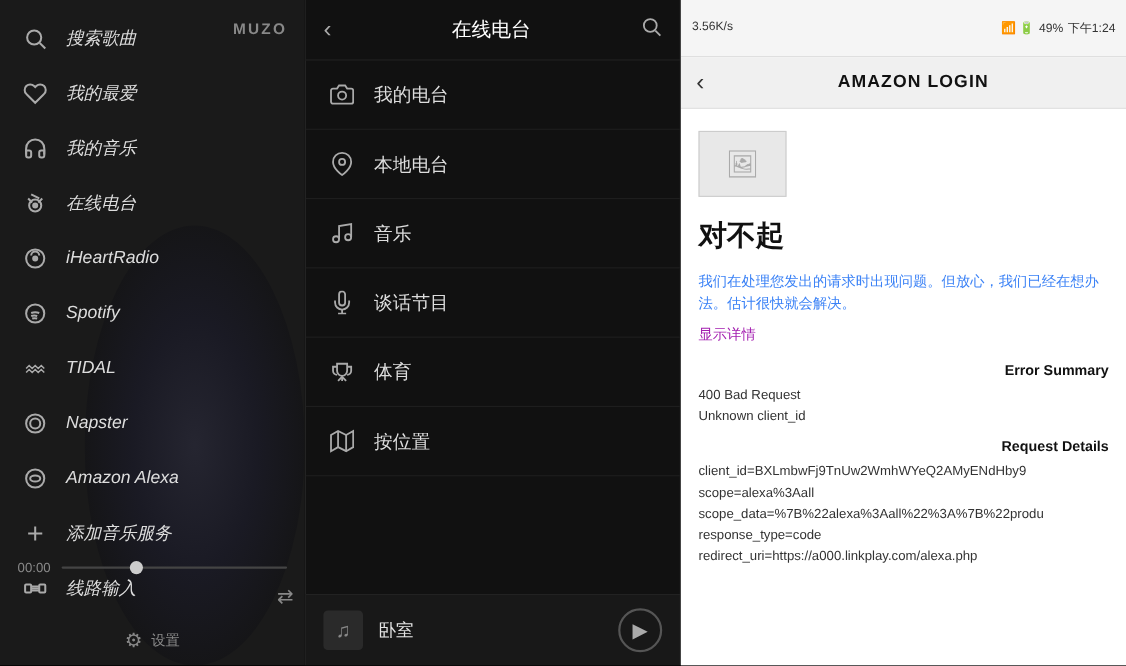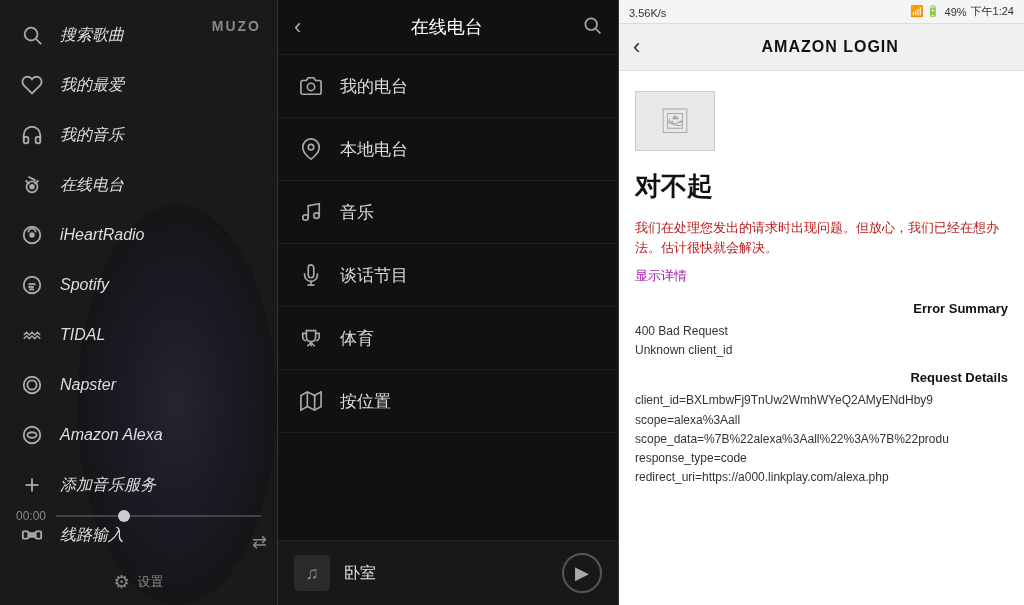--- a/index.html
+++ b/index.html
@@ -217,23 +217,23 @@
     .right-panel {
       flex: 1;
       height: 605px;
       background: #fff;
       display: flex;
       flex-direction: column;
       overflow: hidden;
     }
     .right-status-bar {
       display: flex;
-      align-items: flex-end;
+      align-items: flex-start;
       justify-content: space-between;
-      padding: 4px 10px;
+      padding: 18px 10px;
       background: #f5f5f5;
       border-bottom: 1px solid #ddd;
     }
     .status-left { font-size: 11px; color: #333; }
     .status-right { display: flex; align-items: center; gap: 4px; font-size: 11px; color: #333; }
 
     .right-header {
       display: flex;
       align-items: center;
       padding: 10px 14px;
@@ -274,21 +274,21 @@
       font-size: 24px;
     }
     .error-title {
       font-size: 26px;
       font-weight: bold;
       color: #111;
       margin-bottom: 14px;
     }
     .error-desc {
       font-size: 13px;
-      color: #b91c1c;
+      color: #3b82f6;
       line-height: 1.5;
       margin-bottom: 10px;
     }
     .show-details-link {
       color: #a21caf;
       font-size: 13px;
       text-decoration: none;
       margin-bottom: 16px;
       display: block;
       cursor: pointer;

